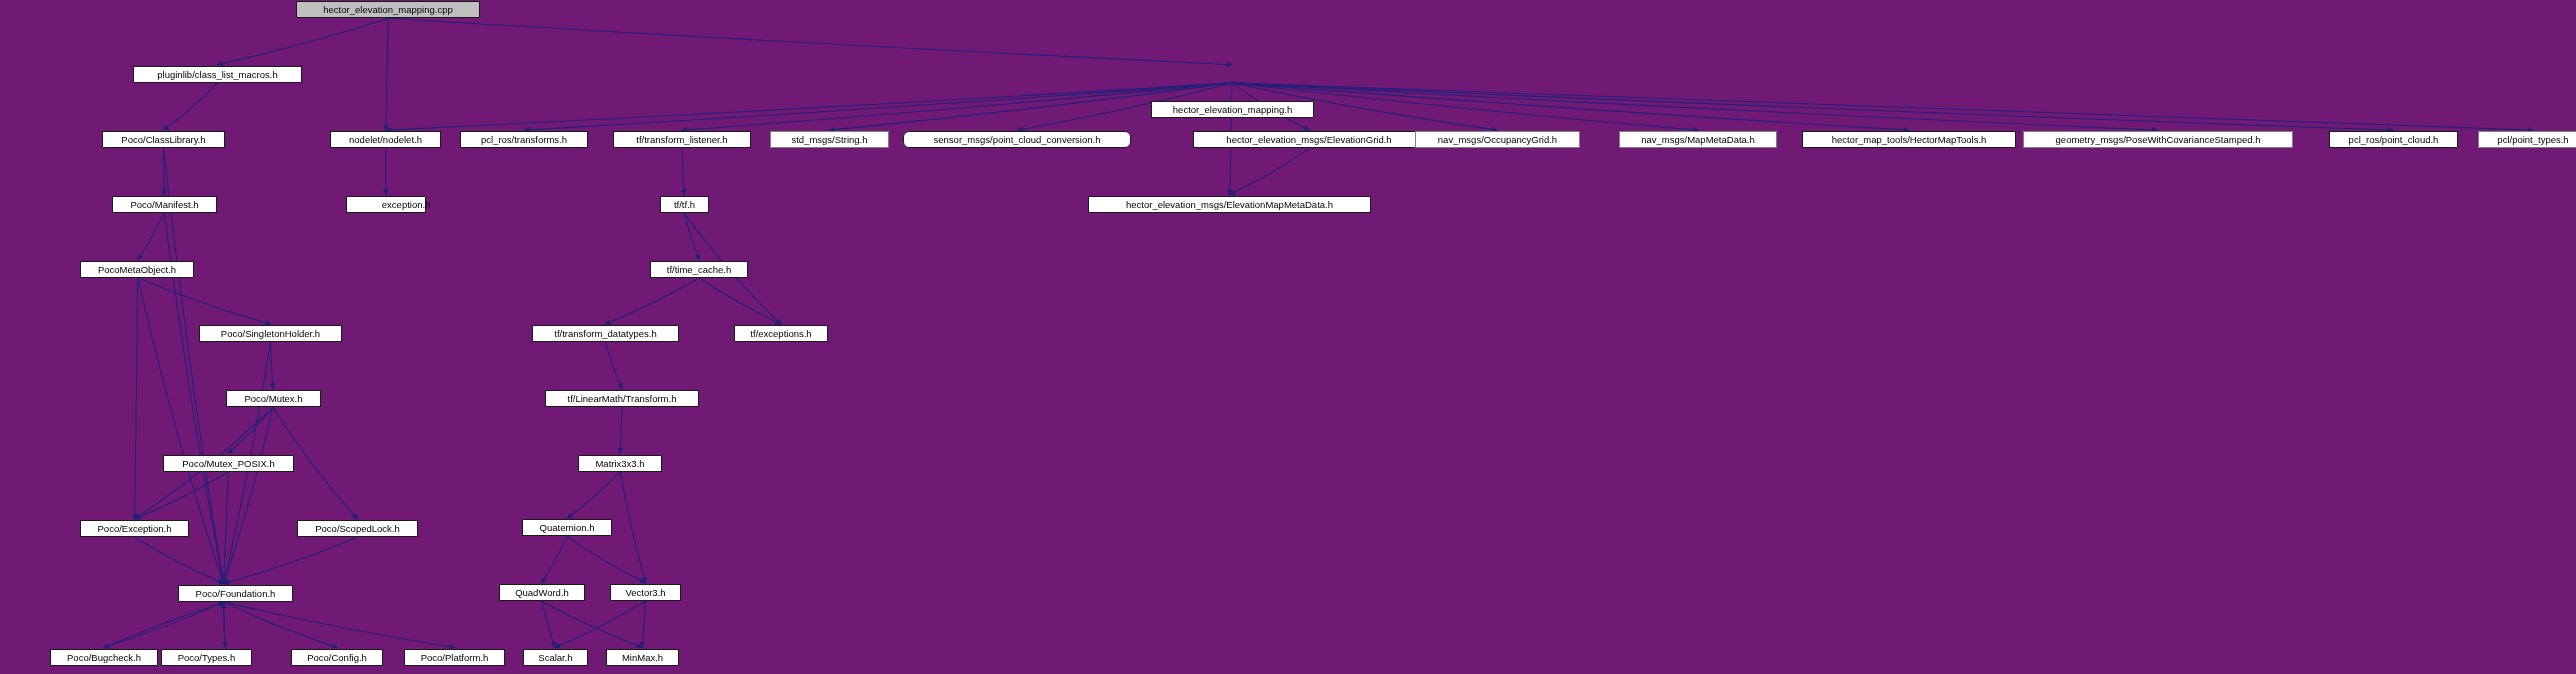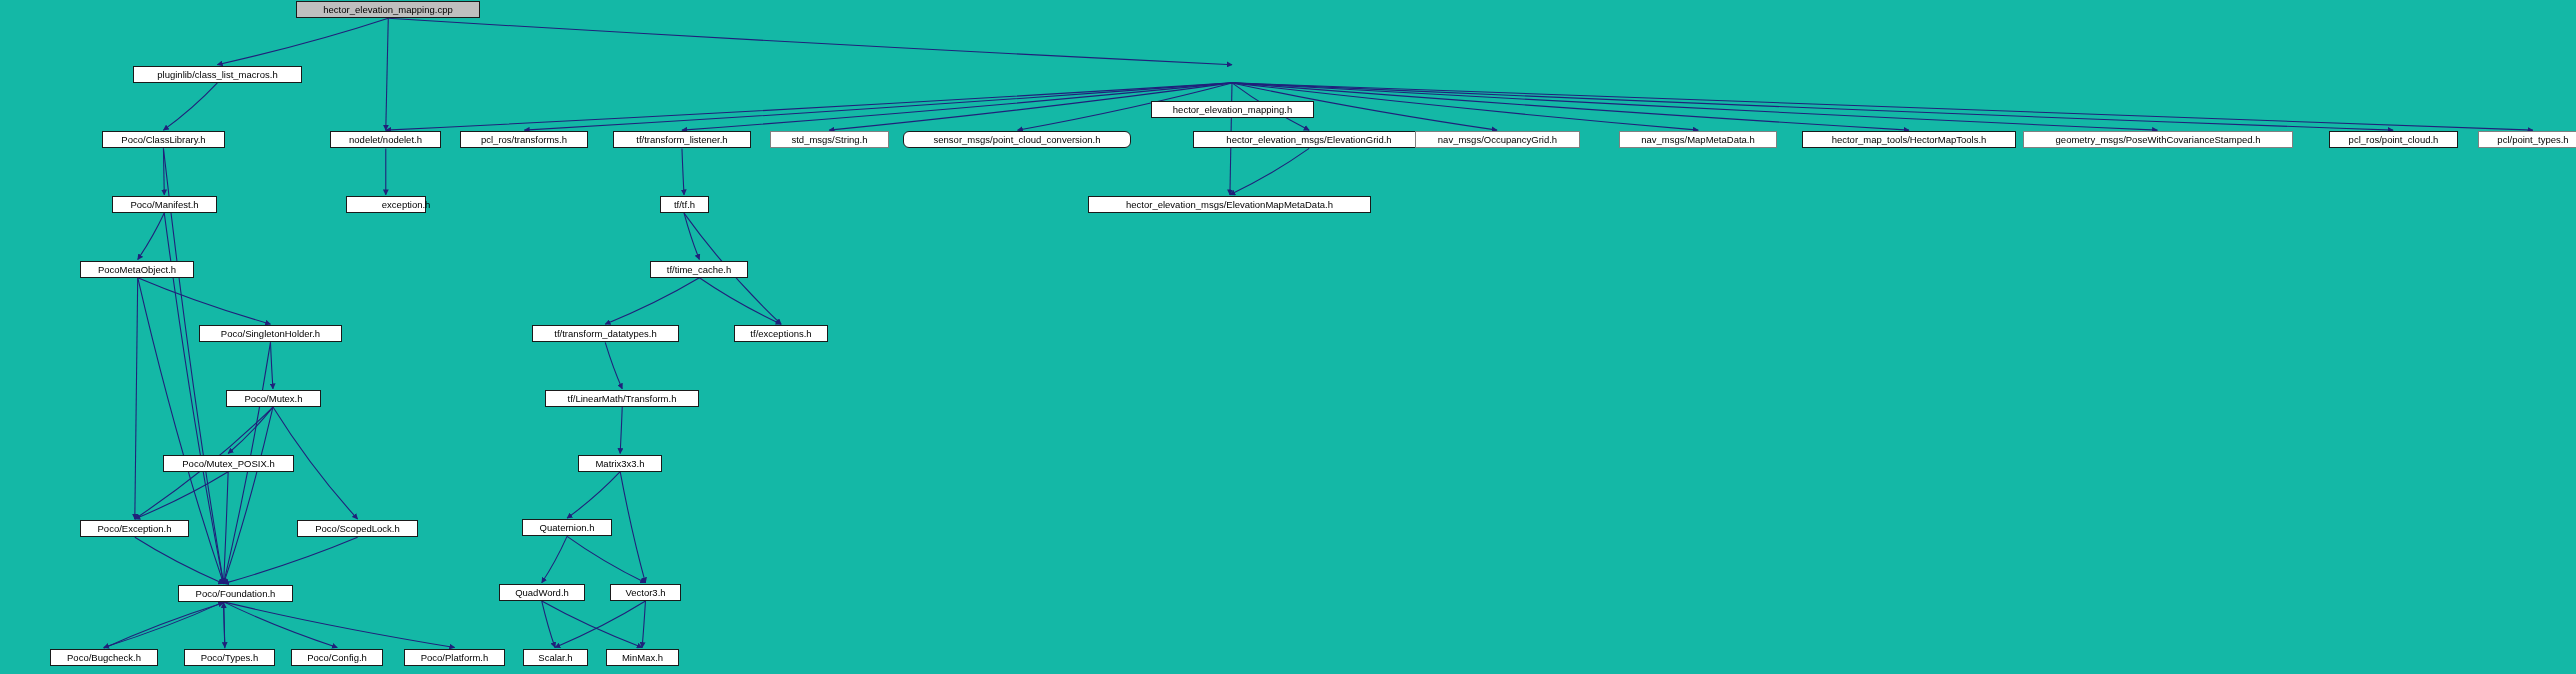--- a/index.html
+++ b/index.html
@@ -7,21 +7,21 @@
     padding: 0;
     background: #ffffff;
   }
   body {
     font-family: "Liberation Sans", sans-serif;
   }
   #graph {
     position: relative;
     width: 2576px;
     height: 674px;
-    background: #14b8a6;
+    background: #701a75;
     overflow: hidden;
   }
   #edges {
     position: absolute;
     left: 0;
     top: 0;
     width: 2576px;
     height: 674px;
     pointer-events: none;
   }
@@ -151,18 +151,18 @@
       <div class="node solid" style="left: 578px; top: 455px; width: 84px;">Matrix3x3.h</div>
       <div class="node solid" style="left: 522px; top: 519px; width: 90px;">Quaternion.h</div>
       <div class="node solid" style="left: 80px; top: 520px; width: 109px;">Poco/Exception.h</div>
       <div class="node solid" style="left: 297px; top: 520px; width: 121px;">Poco/ScopedLock.h</div>
       <div class="node solid" style="left: 499px; top: 584px; width: 86px;">QuadWord.h</div>
       <div class="node solid" style="left: 610px; top: 584px; width: 71px;">Vector3.h</div>
       <div class="node solid" style="left: 178px; top: 585px; width: 115px;">Poco/Foundation.h</div>
       <div class="node solid" style="left: 523px; top: 649px; width: 65px;">Scalar.h</div>
       <div class="node solid" style="left: 606px; top: 649px; width: 73px;">MinMax.h</div>
       <div class="node solid" style="left: 50px; top: 649px; width: 108px;">Poco/Bugcheck.h</div>
-      <div class="node solid" style="left: 184px; top: 649px; width: 91px;">Poco/Types.h</div>
+      <div class="node solid" style="left: 161px; top: 649px; width: 91px;">Poco/Types.h</div>
       <div class="node solid" style="left: 291px; top: 649px; width: 92px;">Poco/Config.h</div>
       <div class="node solid" style="left: 404px; top: 649px; width: 101px;">Poco/Platform.h</div>
     </div>
 </div>
 
 
 </body></html>

